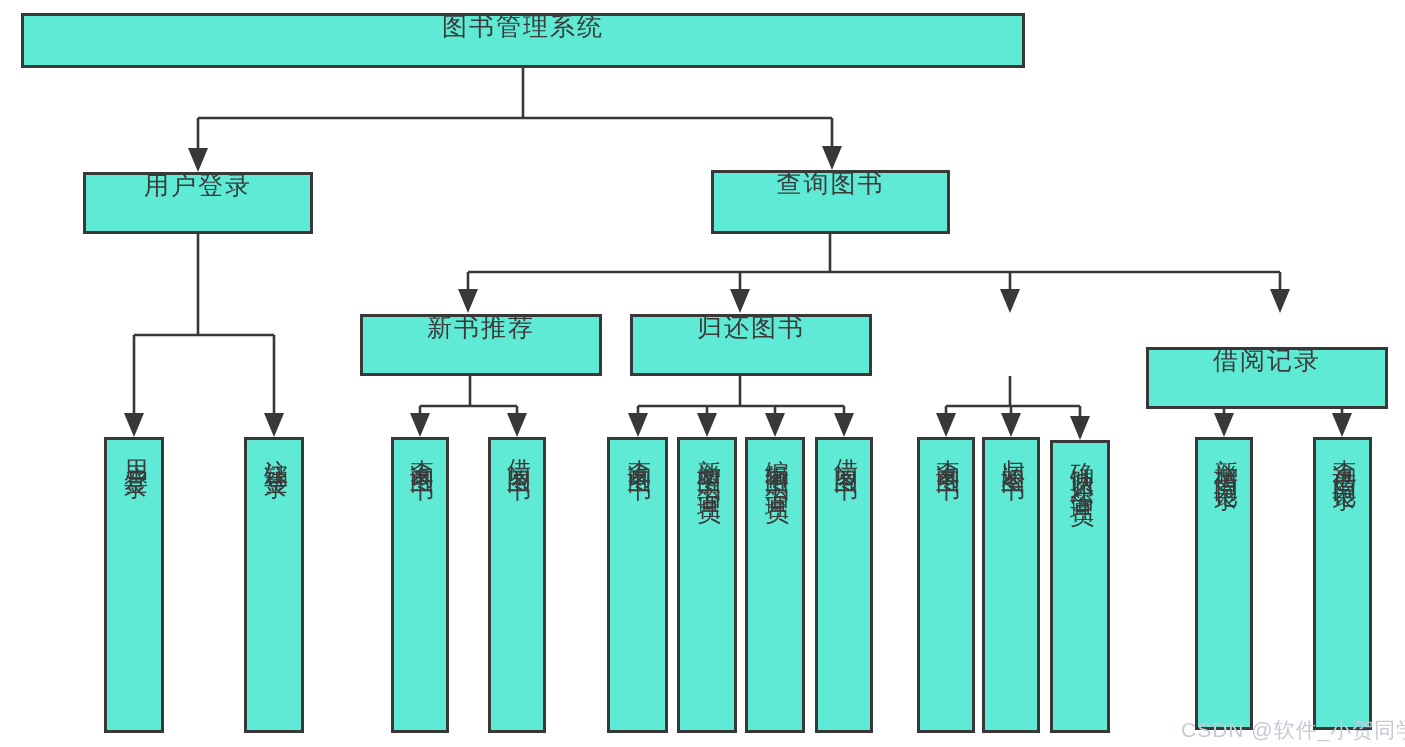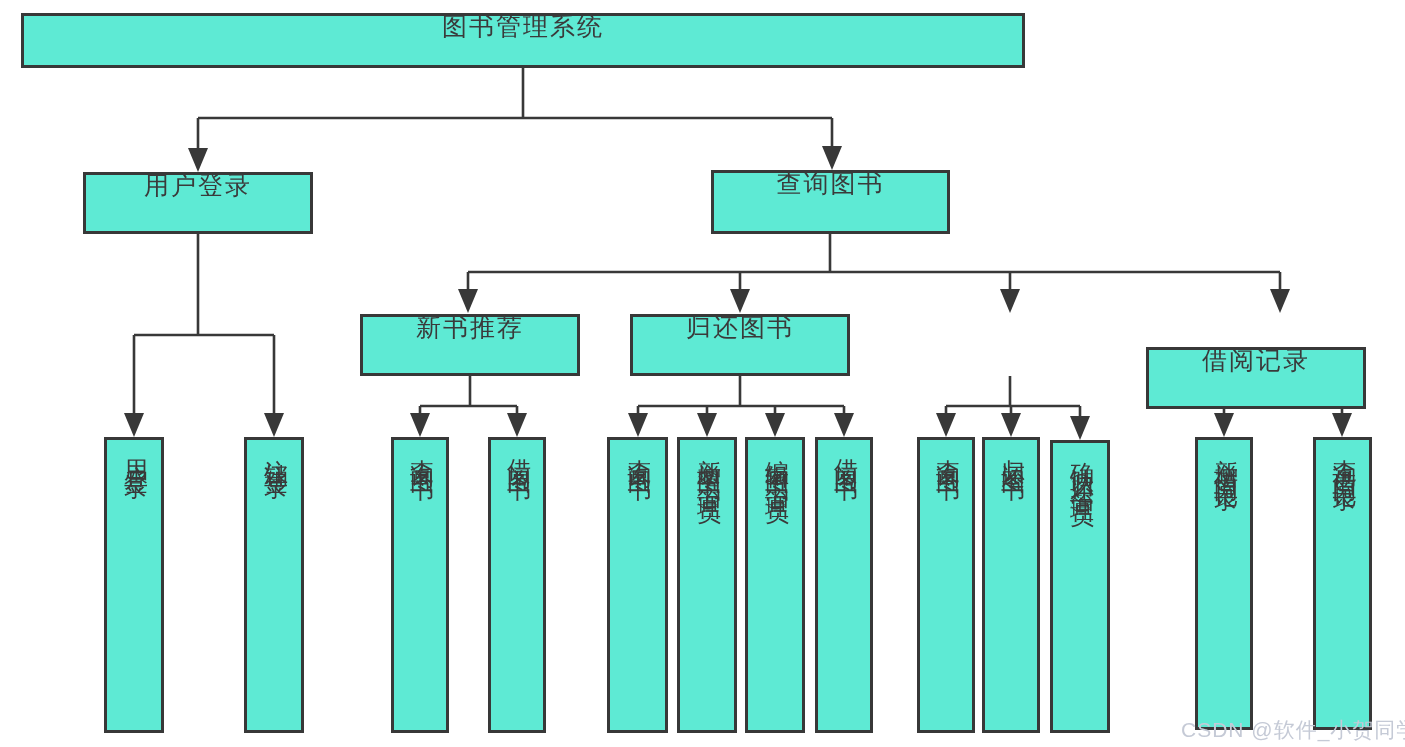--- a/index.html
+++ b/index.html
@@ -46,21 +46,21 @@
     letter-spacing: 6px;
     line-height: 1;
     white-space: nowrap;
   }
   
   .n-root   { left: 21px;   top: 13px;  width: 1004px; height: 55px; }
   
   .n-login  { left: 83px;   top: 172px; width: 230px;  height: 62px; }
   .n-mgmt   { left: 711px;  top: 170px; width: 239px;  height: 64px; }
   
-  .n-l3     { top: 314px; width: 220px; height: 62px; }
+  .n-l3     { top: 314px; width: 242px; height: 62px; }
   .n-newrec { left: 360px; }
   .n-borrow { left: 630px; }
   .n-current{ left: 900px; }
   .n-record { left: 1146px; margin-top: 33px; }
   
   .leaf { top: 437px; height: 296px; width: 60px; }
   .lf-a1 { left: 104px; }
   .lf-a2 { left: 244px; }
   .lf-b1 { left: 391px; width: 58px; }
   .lf-b2 { left: 488px; width: 58px; }

